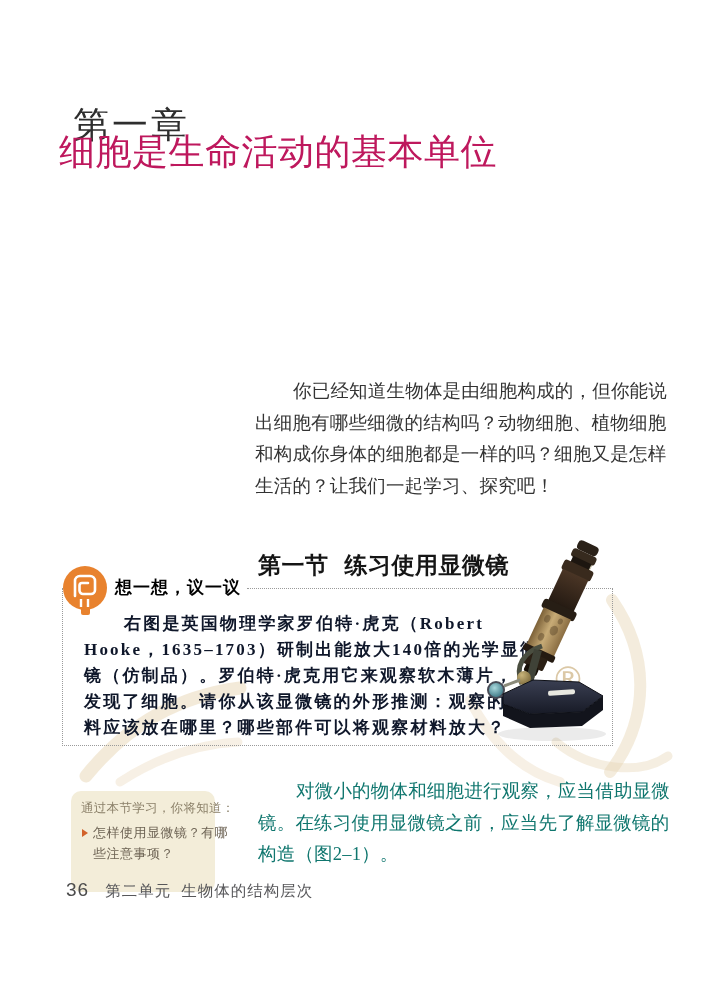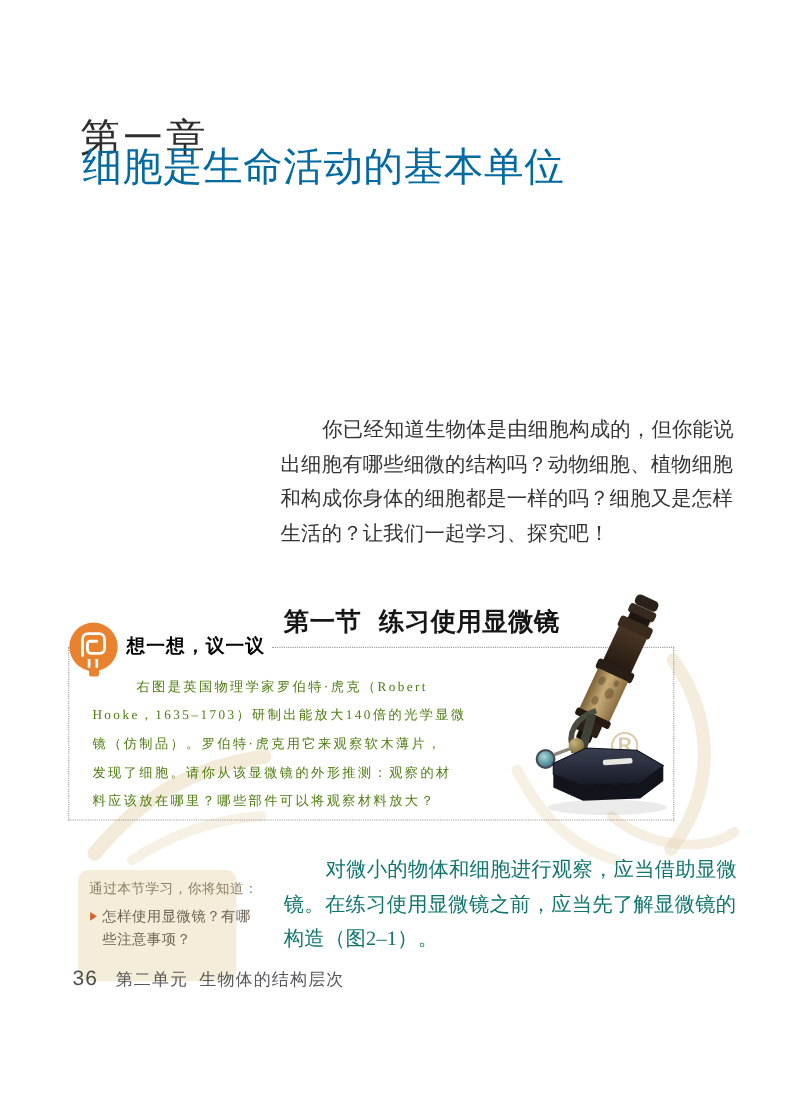--- a/index.html
+++ b/index.html
@@ -8,35 +8,35 @@
     position:relative; width:720px; height:1008px; margin:0 auto;
     background:#ffffff; overflow:hidden;
     font-family:"Liberation Serif","DejaVu Serif",serif;
   }
   .abs { position:absolute; }
   .sans { font-family:"Liberation Sans","DejaVu Sans",sans-serif; }
   .line { white-space:nowrap; }
 
   
   .chapter-line1 { left:73px; top:76px; font-size:36px; line-height:48px; letter-spacing:3px; color:#2e2e2e;margin-top:25px; }
-  .chapter-line2 { left:75px; top:128px; font-size:36px; line-height:48px; letter-spacing:0.5px; color:#0369a1; }
+  .chapter-line2 { left:59px; top:128px; font-size:36px; line-height:48px; letter-spacing:0.5px; color:#be185d; }
 
   
   .intro { left:255px; top:376px; font-size:18.5px; line-height:31.7px; letter-spacing:0.2px; color:#333; }
   .indent { padding-left:38px; }
 
   
   .section-heading { left:258px; top:550px; font-weight:bold; font-size:23px; line-height:30px; color:#151515; letter-spacing:0.5px; }
   .section-heading .gap { display:inline-block; width:16px; }
 
   
   .think-label { left:115px; top:577px; font-weight:bold; font-size:17px; line-height:22px; color:#000000; letter-spacing:1px; z-index:2; }
   .box-topline { left:247px; top:588px; width:366px; height:0; border-top:1.6px dotted #9a9a9a; z-index:1; }
   .think-frame { left:62px; top:588px; width:551px; height:158px; border:1.6px dotted #9a9a9a; border-top:none; z-index:1; }
-  .think-text { left:84px; top:611px; font-size:12px; line-height:26px; letter-spacing:2.2px; color:#4d7c0f; z-index:1; }
+  .think-text { left:84px; top:611px; font-size:17px; line-height:26px; letter-spacing:2.2px; color:#0f172a; z-index:1;font-weight:bold; }
   .think-text .indent { padding-left:40px; }
   .icon-wrap { left:62px; top:565px; width:47px; height:52px; z-index:2; }
 
   
   .micro { left:486px; top:538px; width:140px; height:225px; z-index:3; }
 
   
   .wm-svg { left:0; top:0; width:720px; height:1008px; z-index:0; }
   .wm-r { left:551px; top:660px; font-size:34px; line-height:38px; color:#dbc8a6; z-index:0; font-family:"DejaVu Sans","Liberation Sans",sans-serif; }
 

